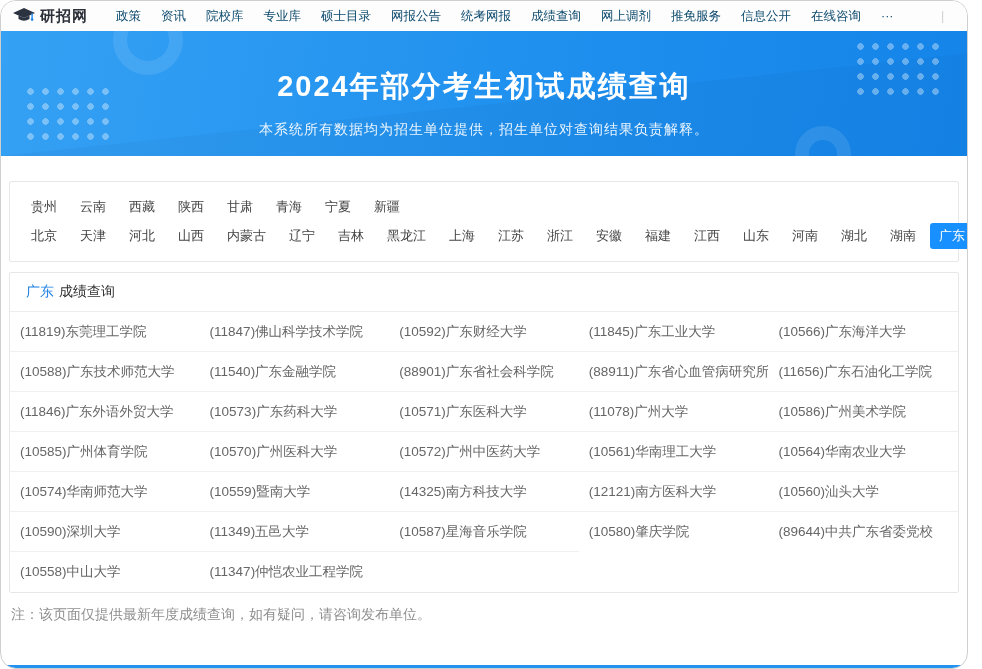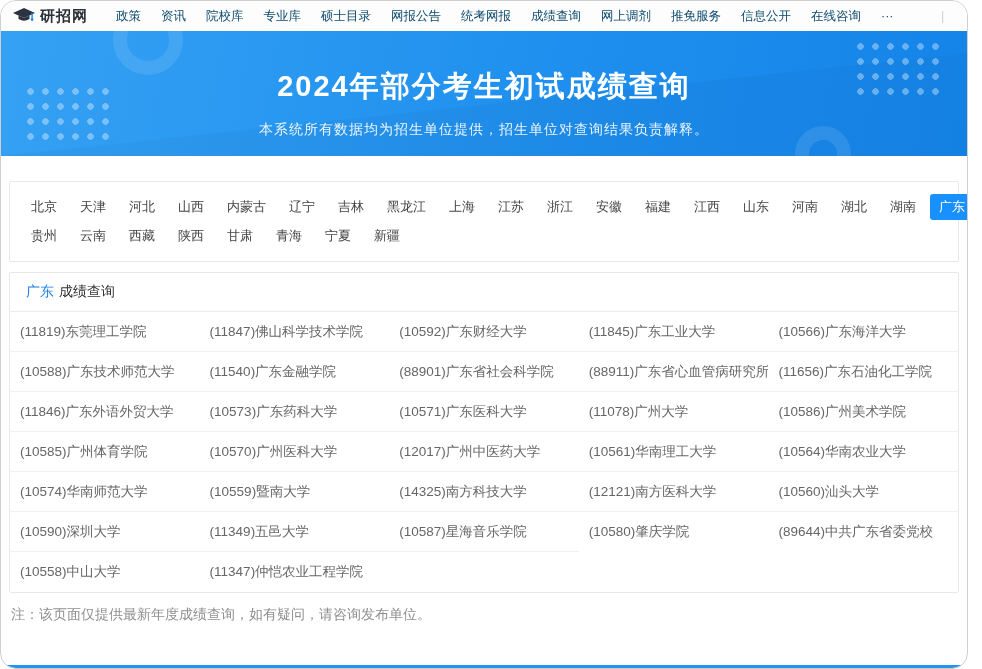--- a/index.html
+++ b/index.html
@@ -136,20 +136,30 @@
     <div class="shade" data-interactable="false"></div>
     <div class="ring ring-top" data-interactable="false"></div>
     <div class="ring ring-bottom" data-interactable="false"></div>
     <div class="dots dots-left" data-interactable="false"></div>
     <div class="dots dots-right" data-interactable="false"></div>
     <div class="banner-title" data-interactable="false">2024年部分考生初试成绩查询</div>
     <div class="banner-sub" data-interactable="false">本系统所有数据均为招生单位提供，招生单位对查询结果负责解释。</div>
   </div>
 
   <div class="province-box" data-interactable="false" id="province-box">
+      <div class="province-row" data-interactable="false">
+        <span class="province-tab" data-interactable="true">贵州</span>
+        <span class="province-tab" data-interactable="true">云南</span>
+        <span class="province-tab" data-interactable="true">西藏</span>
+        <span class="province-tab" data-interactable="true">陕西</span>
+        <span class="province-tab" data-interactable="true">甘肃</span>
+        <span class="province-tab" data-interactable="true">青海</span>
+        <span class="province-tab" data-interactable="true">宁夏</span>
+        <span class="province-tab" data-interactable="true">新疆</span>
+      </div>
       <div class="province-row" data-interactable="false">
         <span class="province-tab" data-interactable="true">北京</span>
         <span class="province-tab" data-interactable="true">天津</span>
         <span class="province-tab" data-interactable="true">河北</span>
         <span class="province-tab" data-interactable="true">山西</span>
         <span class="province-tab" data-interactable="true">内蒙古</span>
         <span class="province-tab" data-interactable="true">辽宁</span>
         <span class="province-tab" data-interactable="true">吉林</span>
         <span class="province-tab" data-interactable="true">黑龙江</span>
         <span class="province-tab" data-interactable="true">上海</span>
@@ -158,30 +168,20 @@
         <span class="province-tab" data-interactable="true">安徽</span>
         <span class="province-tab" data-interactable="true">福建</span>
         <span class="province-tab" data-interactable="true">江西</span>
         <span class="province-tab" data-interactable="true">山东</span>
         <span class="province-tab" data-interactable="true">河南</span>
         <span class="province-tab" data-interactable="true">湖北</span>
         <span class="province-tab" data-interactable="true">湖南</span>
         <span class="province-tab selected" data-interactable="true">广东</span>
         <span class="province-tab" data-interactable="true">广西</span>
       </div>
-      <div class="province-row" data-interactable="false">
-        <span class="province-tab" data-interactable="true">贵州</span>
-        <span class="province-tab" data-interactable="true">云南</span>
-        <span class="province-tab" data-interactable="true">西藏</span>
-        <span class="province-tab" data-interactable="true">陕西</span>
-        <span class="province-tab" data-interactable="true">甘肃</span>
-        <span class="province-tab" data-interactable="true">青海</span>
-        <span class="province-tab" data-interactable="true">宁夏</span>
-        <span class="province-tab" data-interactable="true">新疆</span>
-      </div>
     </div>
 
   <div class="results-box" data-interactable="false">
     <div class="results-header" data-interactable="false">
       <span class="prov" data-interactable="false">广东</span><span data-interactable="false">成绩查询</span>
     </div>
     <div class="uni-grid" data-interactable="false" id="uni-grid">
         <div class="uni-cell" data-interactable="true">(11819)东莞理工学院</div>
         <div class="uni-cell" data-interactable="true">(11847)佛山科学技术学院</div>
         <div class="uni-cell" data-interactable="true">(10592)广东财经大学</div>
@@ -192,21 +192,21 @@
         <div class="uni-cell" data-interactable="true">(88901)广东省社会科学院</div>
         <div class="uni-cell" data-interactable="true">(88911)广东省心血管病研究所</div>
         <div class="uni-cell" data-interactable="true">(11656)广东石油化工学院</div>
         <div class="uni-cell" data-interactable="true">(11846)广东外语外贸大学</div>
         <div class="uni-cell" data-interactable="true">(10573)广东药科大学</div>
         <div class="uni-cell" data-interactable="true">(10571)广东医科大学</div>
         <div class="uni-cell" data-interactable="true">(11078)广州大学</div>
         <div class="uni-cell" data-interactable="true">(10586)广州美术学院</div>
         <div class="uni-cell" data-interactable="true">(10585)广州体育学院</div>
         <div class="uni-cell" data-interactable="true">(10570)广州医科大学</div>
-        <div class="uni-cell" data-interactable="true">(12017)广州中医药大学</div>
+        <div class="uni-cell" data-interactable="true">(10572)广州中医药大学</div>
         <div class="uni-cell" data-interactable="true">(10561)华南理工大学</div>
         <div class="uni-cell" data-interactable="true">(10564)华南农业大学</div>
         <div class="uni-cell" data-interactable="true">(10574)华南师范大学</div>
         <div class="uni-cell" data-interactable="true">(10559)暨南大学</div>
         <div class="uni-cell" data-interactable="true">(14325)南方科技大学</div>
         <div class="uni-cell" data-interactable="true">(12121)南方医科大学</div>
         <div class="uni-cell" data-interactable="true">(10560)汕头大学</div>
         <div class="uni-cell" data-interactable="true">(10590)深圳大学</div>
         <div class="uni-cell" data-interactable="true">(11349)五邑大学</div>
         <div class="uni-cell" data-interactable="true">(10587)星海音乐学院</div>

